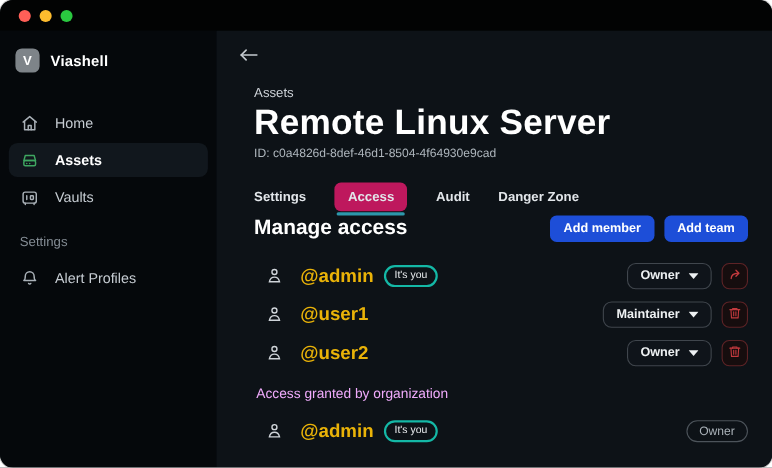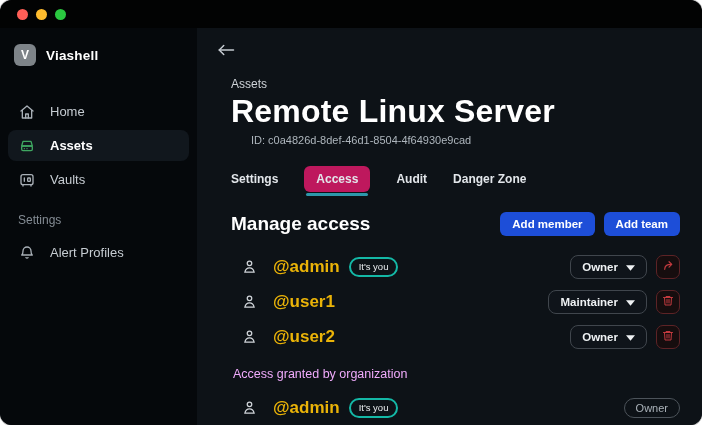--- a/index.html
+++ b/index.html
@@ -27,28 +27,28 @@
   .nav-item svg { stroke:#a9b0b7; }
   .nav-item.active svg.green-ic { stroke:#3fa661; }
   .section-label { color:#848c94; font-size:12px; padding:0 10px; margin:18px 0 10px 0; }
 
   
   .main { flex:1; background:#0d1217; padding:12px 22px 0 14px; overflow:hidden; }
   .back-btn { background:none; border:none; cursor:pointer; padding:4px 6px; display:inline-flex; }
   .content { padding-left:20px; padding-top:14px; }
   .breadcrumb { color:#ced3d8; font-size:12px; margin-bottom:3px; }
   .page-title { color:#ffffff; font-size:32px; font-weight:bold; letter-spacing:.2px; line-height:1.1; }
-  .asset-id { color:#aeb6bd; font-size:11px; margin-top:5px;margin-left:20px; }
+  .asset-id { color:#aeb6bd; font-size:11px; margin-top:5px; }
 
   .tabs { display:flex; align-items:center; gap:26px; margin-top:20px; }
   .tab { color:#e2e6ea; font-size:12px; font-weight:bold; padding:6px 0; cursor:pointer; position:relative; }
   .tab.active { background:#be185d; padding:6px 12px; border-radius:6px; }
   .tab.active::after { content:""; position:absolute; left:2px; right:2px; bottom:-4px; height:3px; background:#2d97ab; border-radius:2px; }
 
-  .manage-row { display:flex; align-items:center; margin-top:20px;gap:40px; }
+  .manage-row { display:flex; align-items:center; margin-top:4px;gap:40px; }
   .manage-heading { color:#ffffff; font-size:19px; font-weight:bold; }
   .btn-group { margin-left:auto; display:flex; gap:9px; }
   .green-btn { background:#1d4ed8; border:none; color:#ffffff; font-weight:bold; font-size:11.5px; padding:6px 12px; border-radius:6px; cursor:pointer; font-family:inherit; }
 
   .member-list { margin-top:16px; }
   .member-row { display:flex; align-items:center; height:29px; margin-bottom:6px; padding-left:8px; }
   .picon { width:20px; display:flex; align-items:center; justify-content:center; margin-right:14px; }
   .uname { color:#eab308; font-size:17px; font-weight:bold; }
   .you-badge { margin-left:9px; border:2px solid #14b8a6; border-radius:10px; color:#e9ecef; font-size:9.5px; padding:2.5px 8px; }
   .right-group { margin-left:auto; display:flex; align-items:center; gap:9px; }

